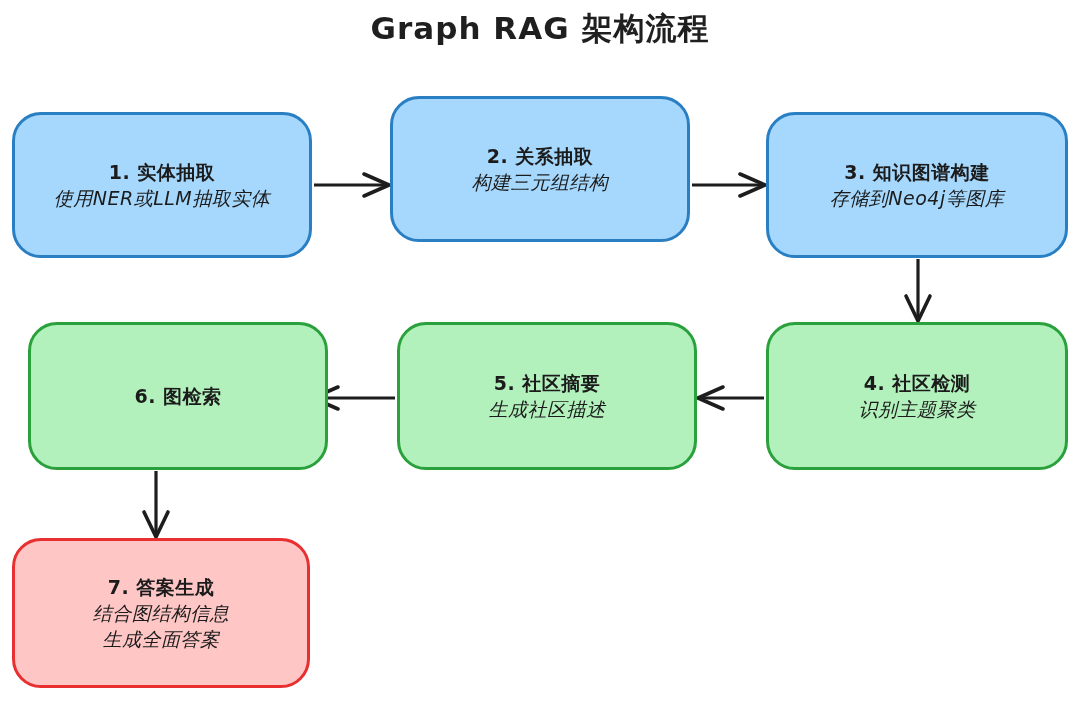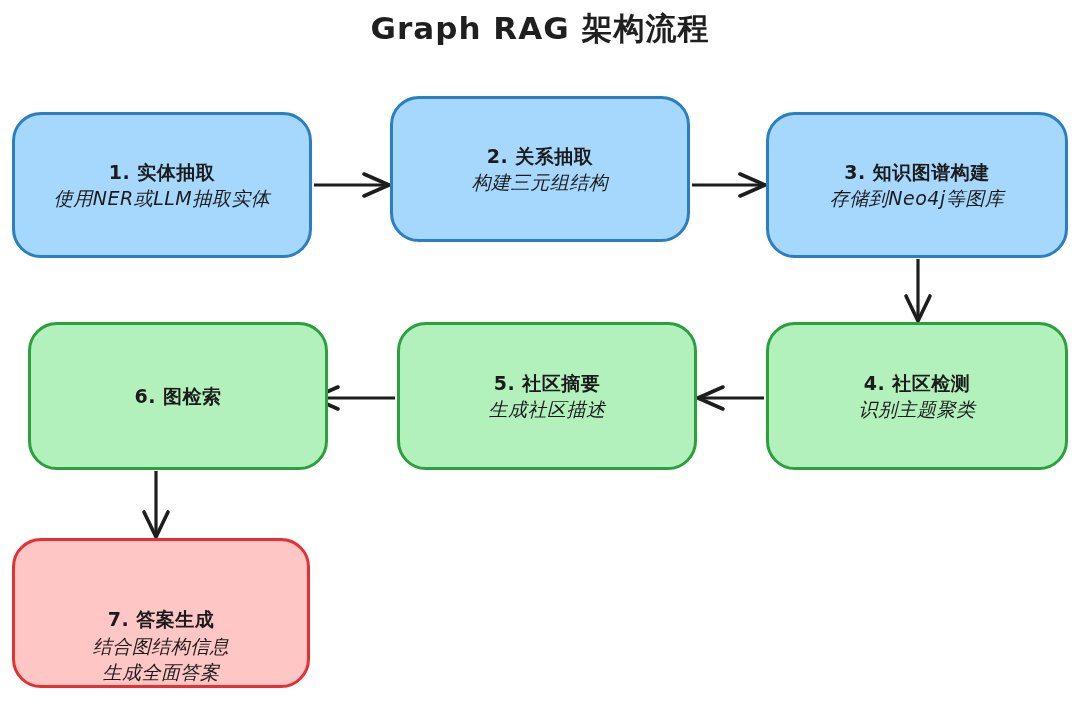--- a/index.html
+++ b/index.html
@@ -67,21 +67,21 @@
   .fill-green { background: #b2f1bc; border-color: #2aa13c; }
   .fill-red   { background: #ffc6c6; border-color: #e83030; }
 
   
   #node-1 { left: 12px;  top: 112px; width: 300px; height: 146px; }
   #node-2 { left: 390px; top: 96px; width: 300px; height: 146px; }
   #node-3 { left: 766px; top: 112px; width: 302px; height: 146px; }
   #node-4 { left: 766px; top: 322px; width: 302px; height: 148px; text-align: right; }
   #node-5 { left: 397px; top: 322px; width: 300px; height: 148px; }
   #node-6 { left: 28px;  top: 322px; width: 300px; height: 148px; }
-  #node-7 { left: 12px;  top: 538px; width: 298px; height: 150px; justify-content: flex-end; }
+  #node-7 { left: 12px;  top: 538px; width: 298px; height: 150px; }
 
   
   #edges {
     position: absolute;
     left: 0;
     top: 0;
     width: 1080px;
     height: 702px;
     pointer-events: none;
   }

